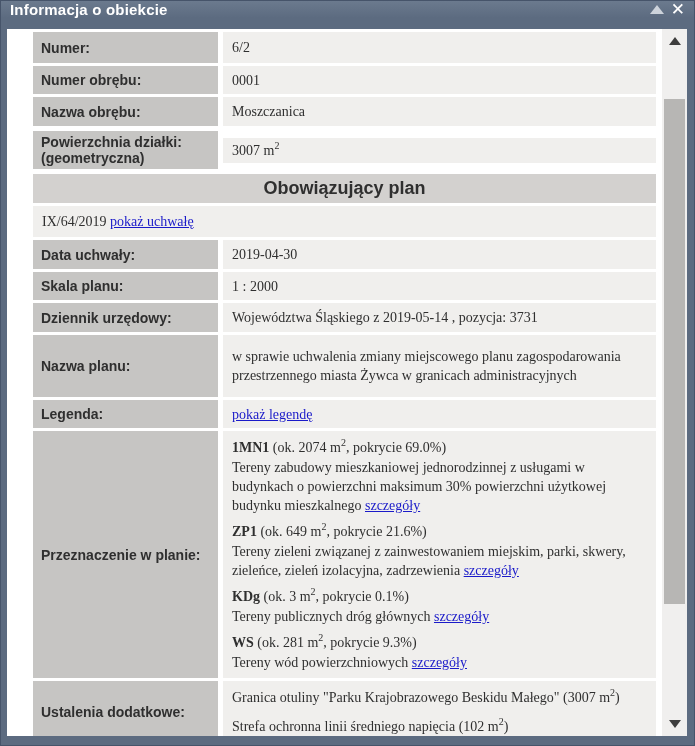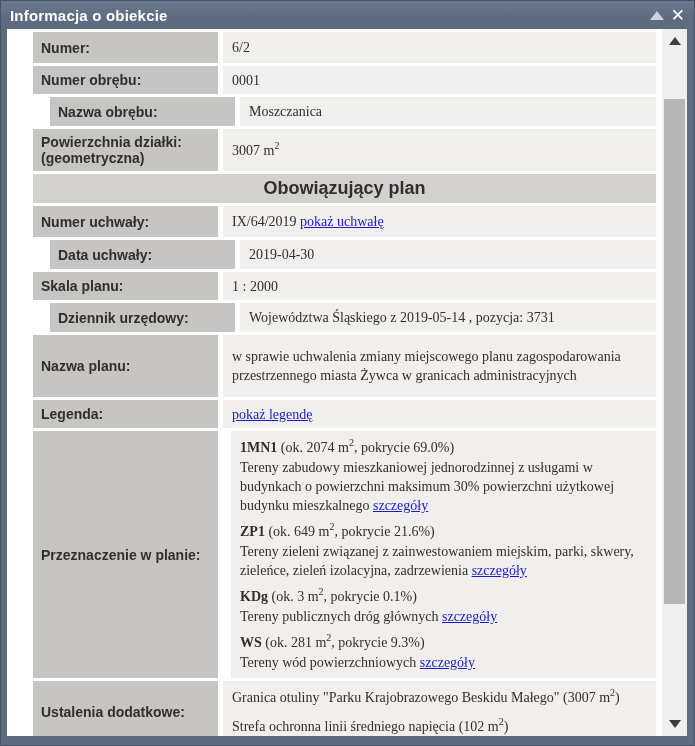--- a/index.html
+++ b/index.html
@@ -16,21 +16,21 @@
   }
   .window{
     position:absolute;inset:0;
     background:var(--frame);
     border:1px solid var(--frame-dark);
   }
   
   .titlebar{
     position:absolute;top:0;left:0;right:0;height:28px;
     background:linear-gradient(to bottom,var(--titlebar-hi) 0%,var(--frame) 60%);
-    display:flex;align-items:center;padding:0 9px;
+    display:flex;align-items:flex-start;padding:0 9px;
   }
   .title{color:#ffffff;font-weight:bold;font-size:15px;letter-spacing:.2px;}
   .tb-controls{margin-left:auto;display:flex;align-items:center;gap:7px;}
   .btn-collapse{
     width:0;height:0;cursor:pointer;
     border-left:7px solid transparent;border-right:7px solid transparent;
     border-bottom:9px solid #cdd3db;
   }
   .btn-close{
     color:#ffffff;font-weight:bold;font-size:17px;line-height:1;cursor:pointer;
@@ -49,35 +49,35 @@
   .cell.label{
     width:185px;flex:0 0 185px;background:var(--label-bg);
     font-weight:bold;display:flex;flex-direction:column;justify-content:center;
     margin-right:5px;
   }
   .cell.value{
     flex:1;background:var(--value-bg);
     display:flex;flex-direction:column;justify-content:center;
     padding-left:9px;line-height:19px;font-family:Liberation Serif, serif;
   }
-  .h28{min-height:28px;} .h29{min-height:29px;margin-left:17px;} .h31{min-height:31px;}
-  .h42{min-height:42px;} .h62{min-height:62px;}
+  .h28{min-height:28px;} .h29{min-height:29px;} .h31{min-height:31px;}
+  .h42{min-height:42px;align-items:center;} .h62{min-height:62px;}
   .row.section .cell{
     flex:1;background:var(--header-bg);min-height:29px;
     display:flex;align-items:center;justify-content:center;
     font-weight:bold;font-size:18px;
   }
   a.lnk{color:var(--link);text-decoration:underline;cursor:pointer;}
   sup{font-size:10px;line-height:0;}
   
   .zone{margin:0 0 6px 0;}
   .zone:last-child{margin-bottom:0;}
   .zone .code-line{line-height:21px;}
   .zone .desc{line-height:19px;}
-  .val-cell-pz{padding-top:6px;padding-bottom:6px;margin-left:8px;}
+  .val-cell-pz{padding-top:6px;padding-bottom:6px;}
   .ustal p{margin:0 0 10px 0;line-height:19px;}
   .ustal p:last-child{margin-bottom:0;}
   
   .scrollbar{
     position:absolute;top:0;right:0;width:25px;height:100%;
     background:var(--track);
   }
   .sb-arrow{position:absolute;left:50%;transform:translateX(-50%);width:0;height:0;cursor:pointer;}
   .sb-arrow.up{
     top:8px;
@@ -139,21 +139,20 @@
         <div class="cell value">
           <span><span>3007 m</span><sup>2</sup></span>
         </div>
       </div>
 
       <div class="row section">
         <div class="cell">Obowiązujący plan</div>
       </div>
 
       <div class="row h31">
-        <div class="cell label">Numer uchwały:</div>
         <div class="cell value">
           <span><span>IX/64/2019 </span><a class="lnk">pokaż uchwałę</a></span>
         </div>
       </div>
 
       <div class="row h29">
         <div class="cell label">Data uchwały:</div>
         <div class="cell value">2019-04-30</div>
       </div>
 

